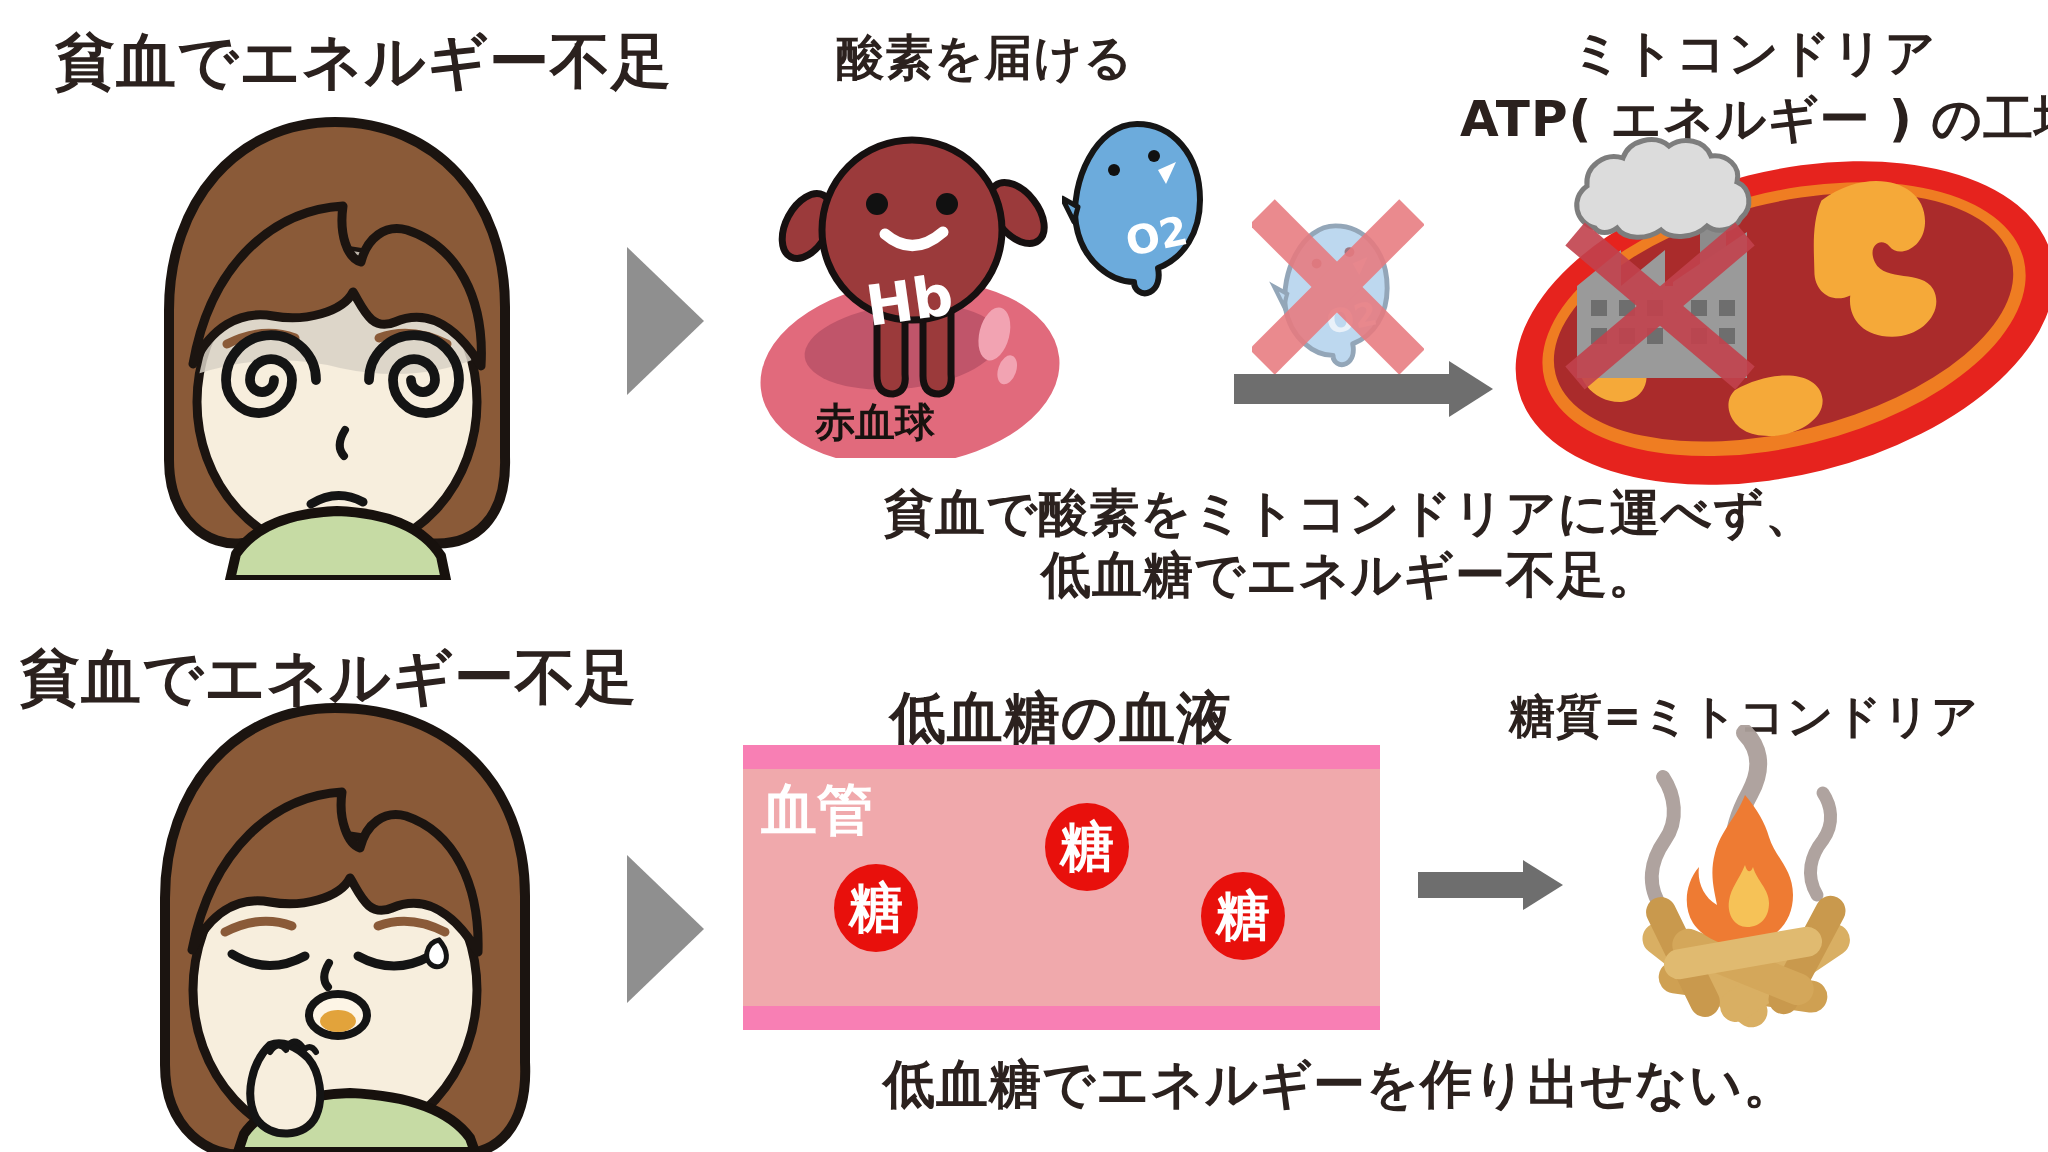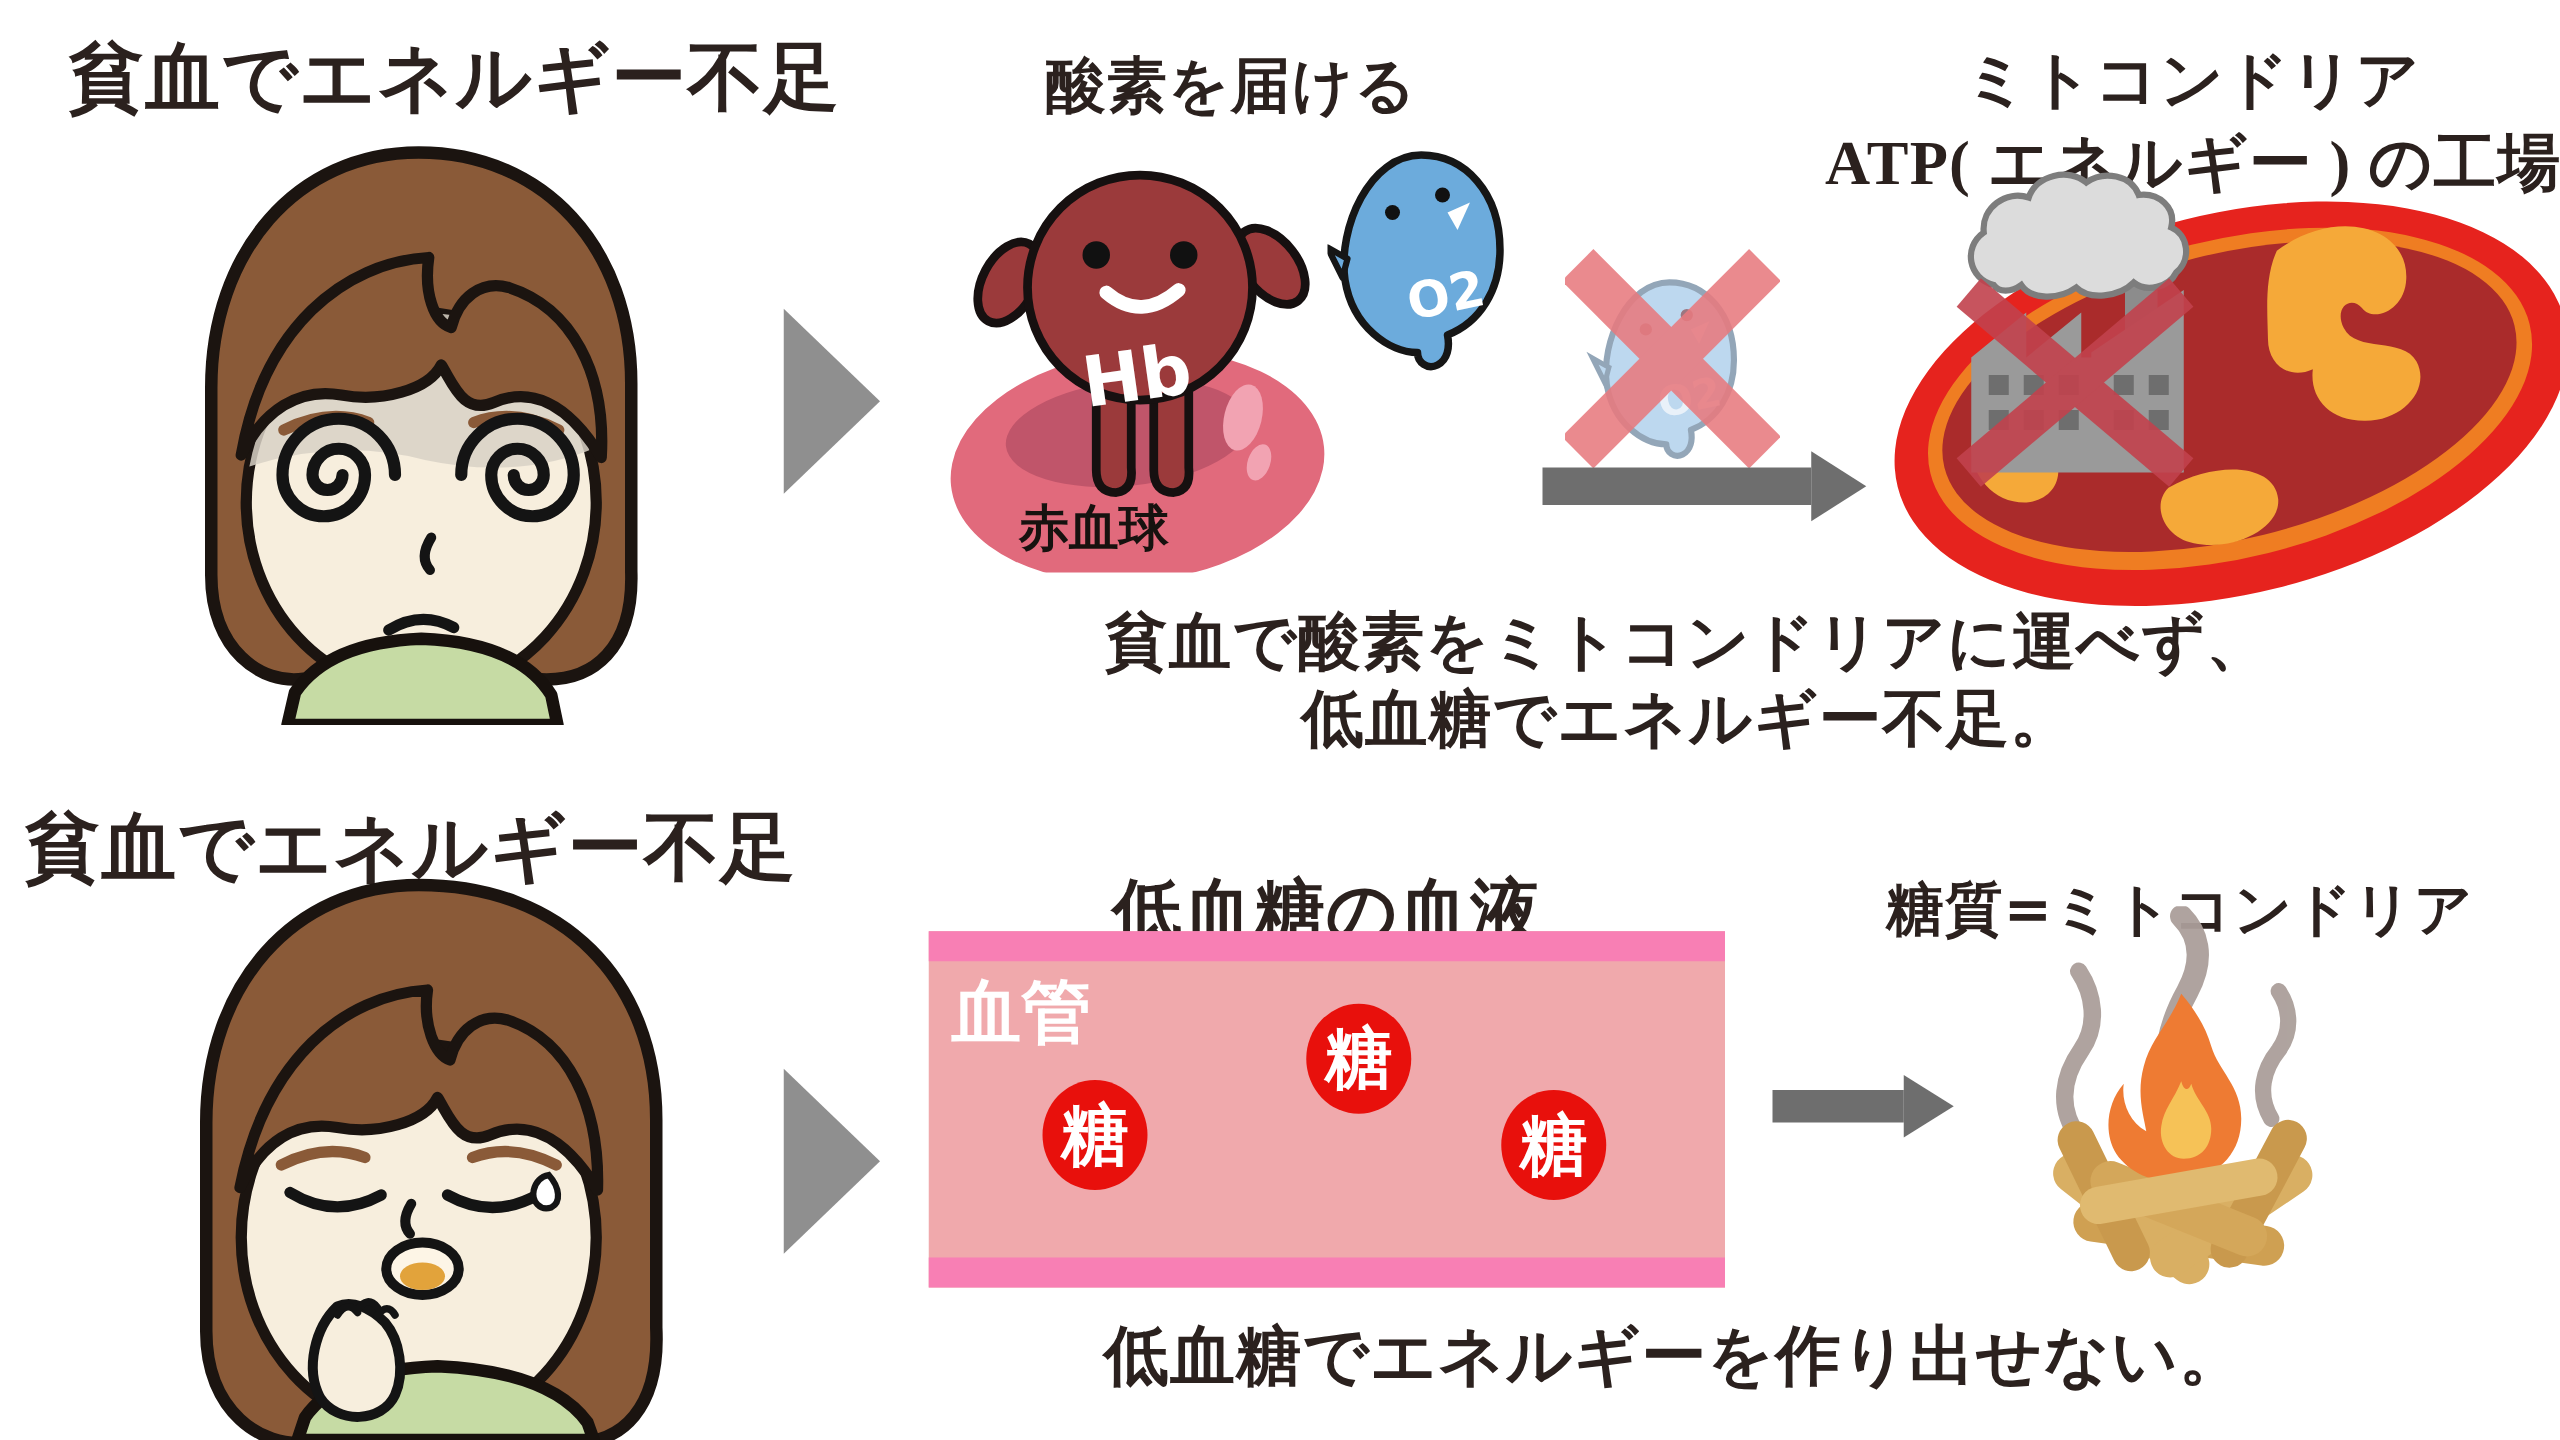--- a/index.html
+++ b/index.html
@@ -3,28 +3,28 @@
 <meta charset="utf-8">
 <style>
   html,body { margin:0; padding:0; background:#ffffff; }
   #page {
     position:relative; width:2048px; height:1152px; background:#ffffff;
     overflow:hidden; font-family:"DejaVu Sans","Liberation Sans",sans-serif;
     color:#2b211e;
   }
   .abs { position:absolute; }
   .jp { font-weight:800; color:#2b211e; letter-spacing:1px; white-space:nowrap;text-align:center; }
-  .center { text-align:center;margin-top:11px; }
+  .center { text-align:center; }
   svg text { font-family:"DejaVu Sans","Liberation Sans",sans-serif; font-weight:bold; }
 
   
   .title1 { left:55px; top:22px; font-size:60px; }
   .title2 { left:20px; top:638px; font-size:60px; }
   .oxygen-label { left:785px; top:26px; width:400px; font-size:48px; }
-  .mito-title { left:1460px; top:20px; width:588px; font-size:50px; line-height:66px;font-family:Liberation Serif, serif; }
+  .mito-title { left:1460px; top:20px; width:588px; font-size:50px; line-height:66px; }
   .caption1 { left:884px; top:482px; font-size:50px; line-height:62px; }
   .caption2 { left:883px; top:1050px; font-size:52px; }
   .blood-label { left:743px; top:681px; width:637px; font-size:56px;font-family:Liberation Mono, monospace; }
   .fire-label { left:1454px; top:686px; width:580px; font-size:46px; }
 
   
   .tri-arrow { width:0; height:0; border-top:74px solid transparent;
                border-bottom:74px solid transparent; border-left:77px solid #8f8f8f; }
   .tri1 { left:627px; top:247px; }
   .tri2 { left:627px; top:855px; }

